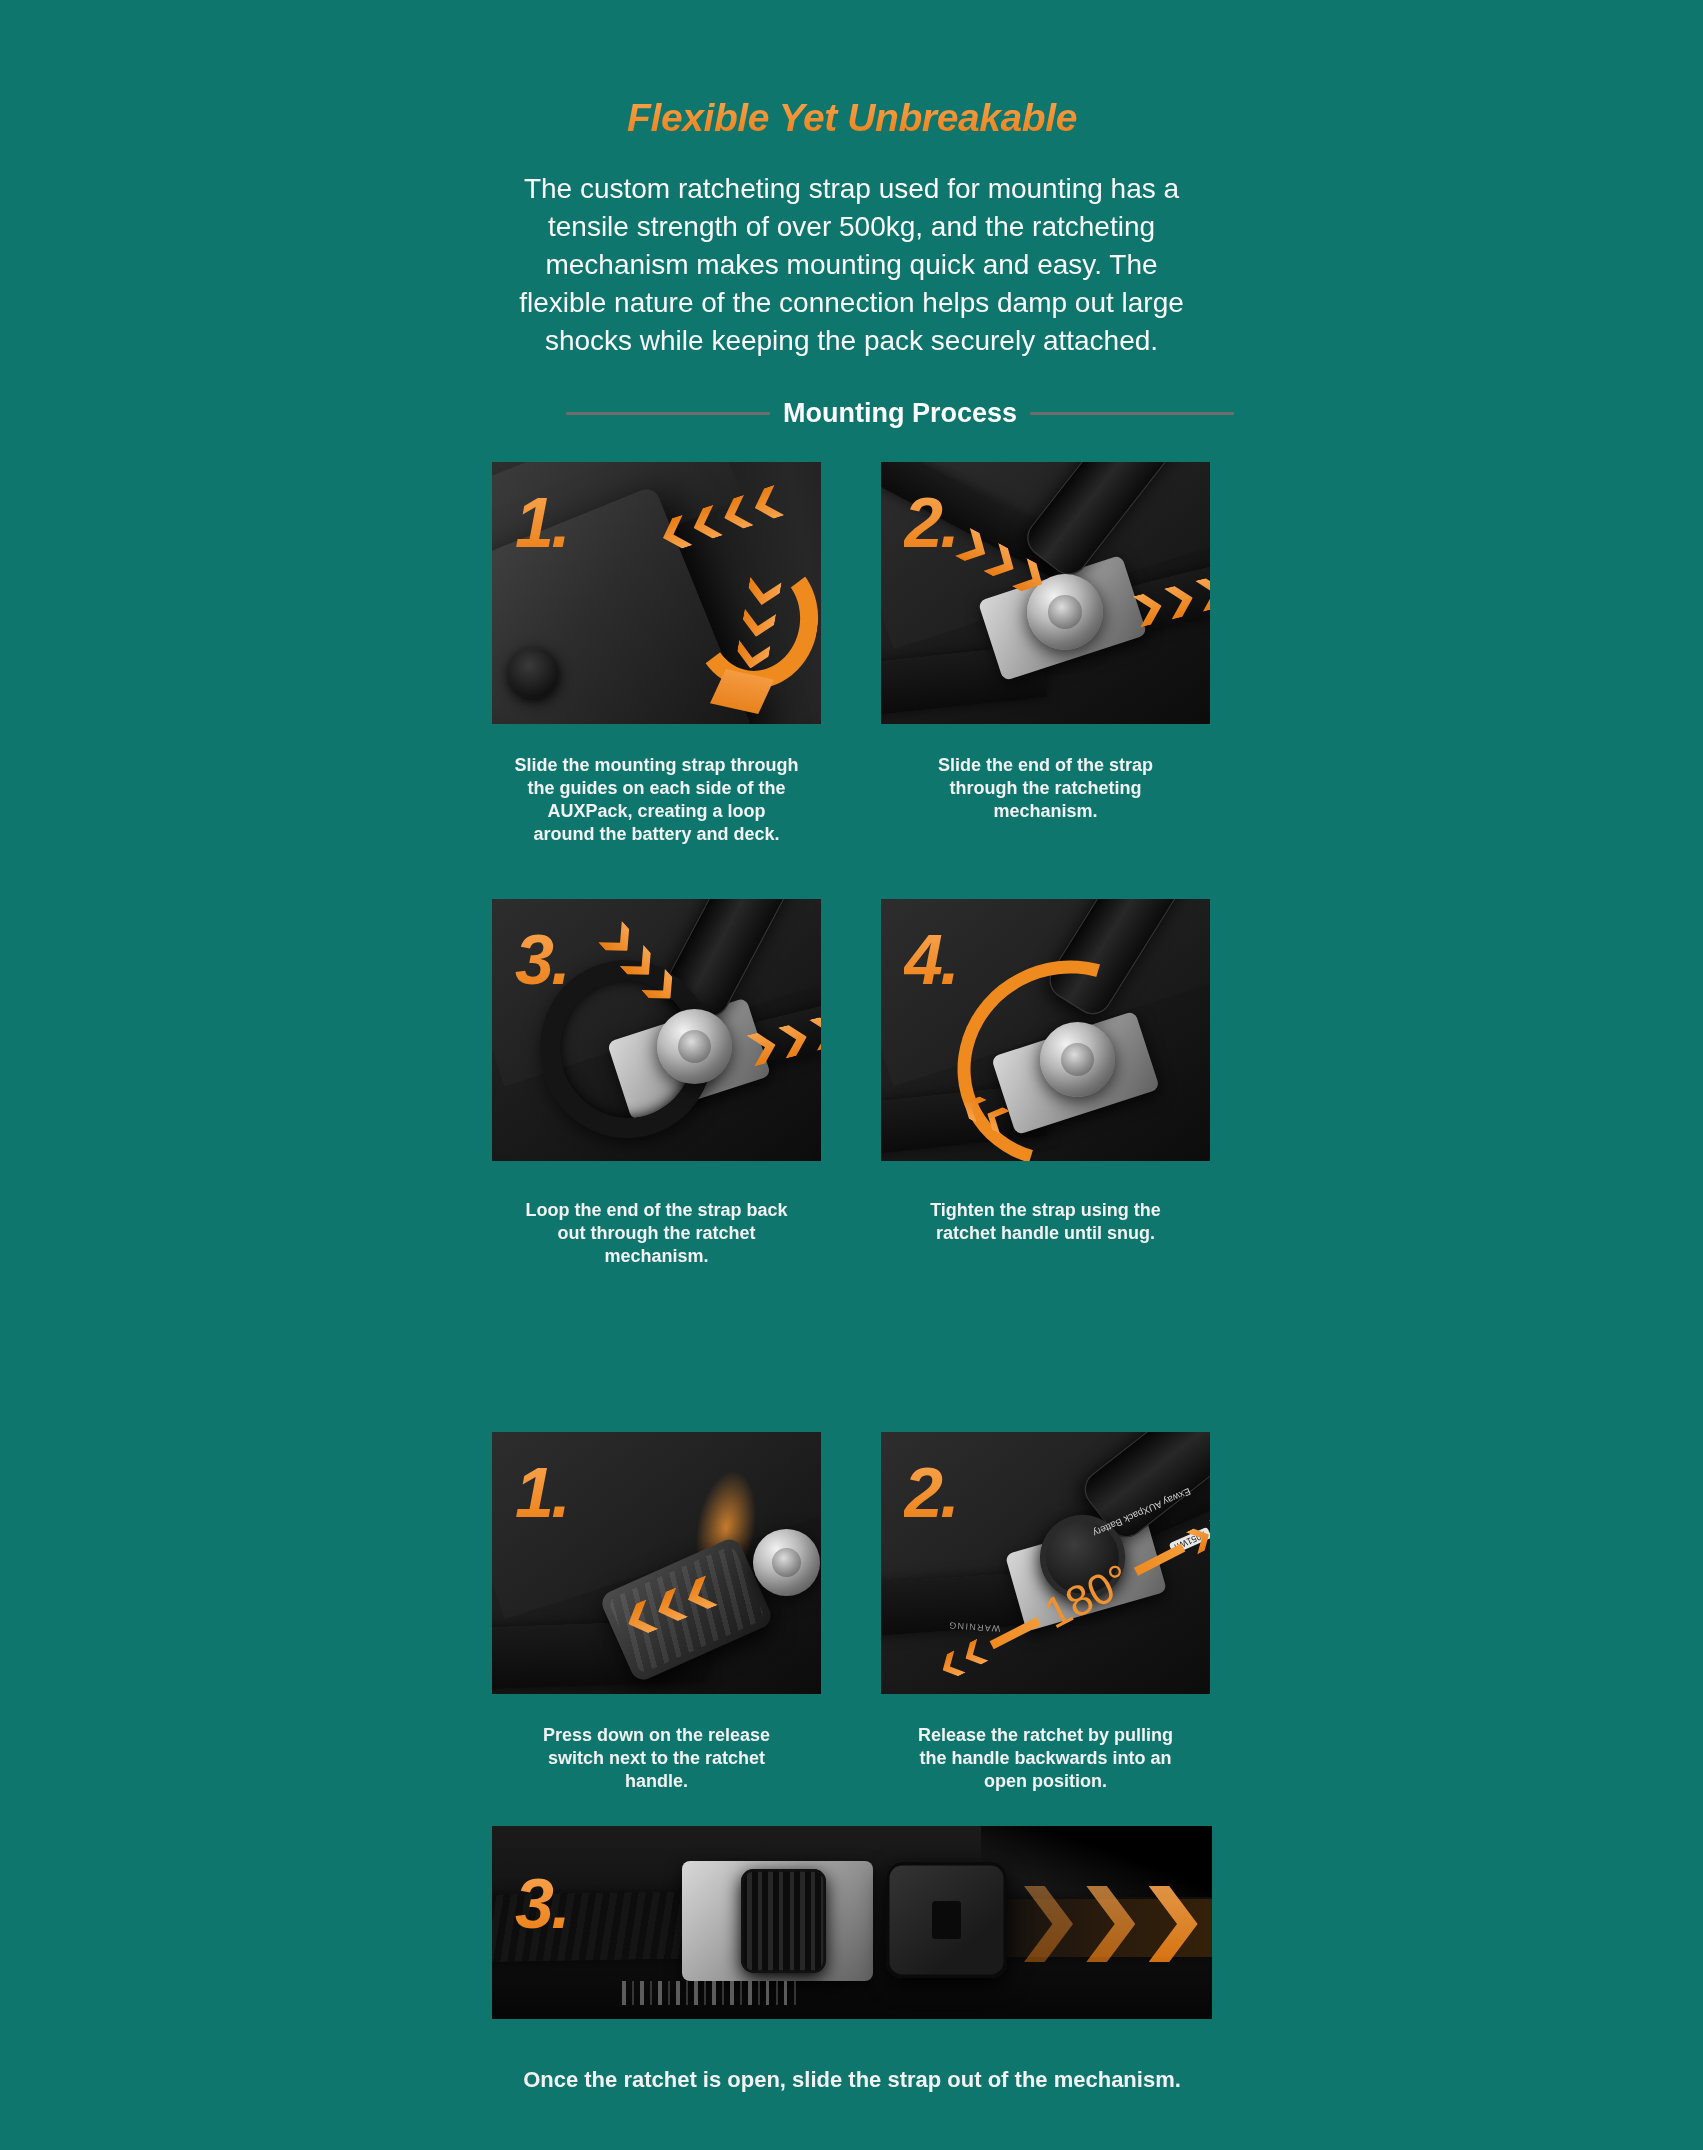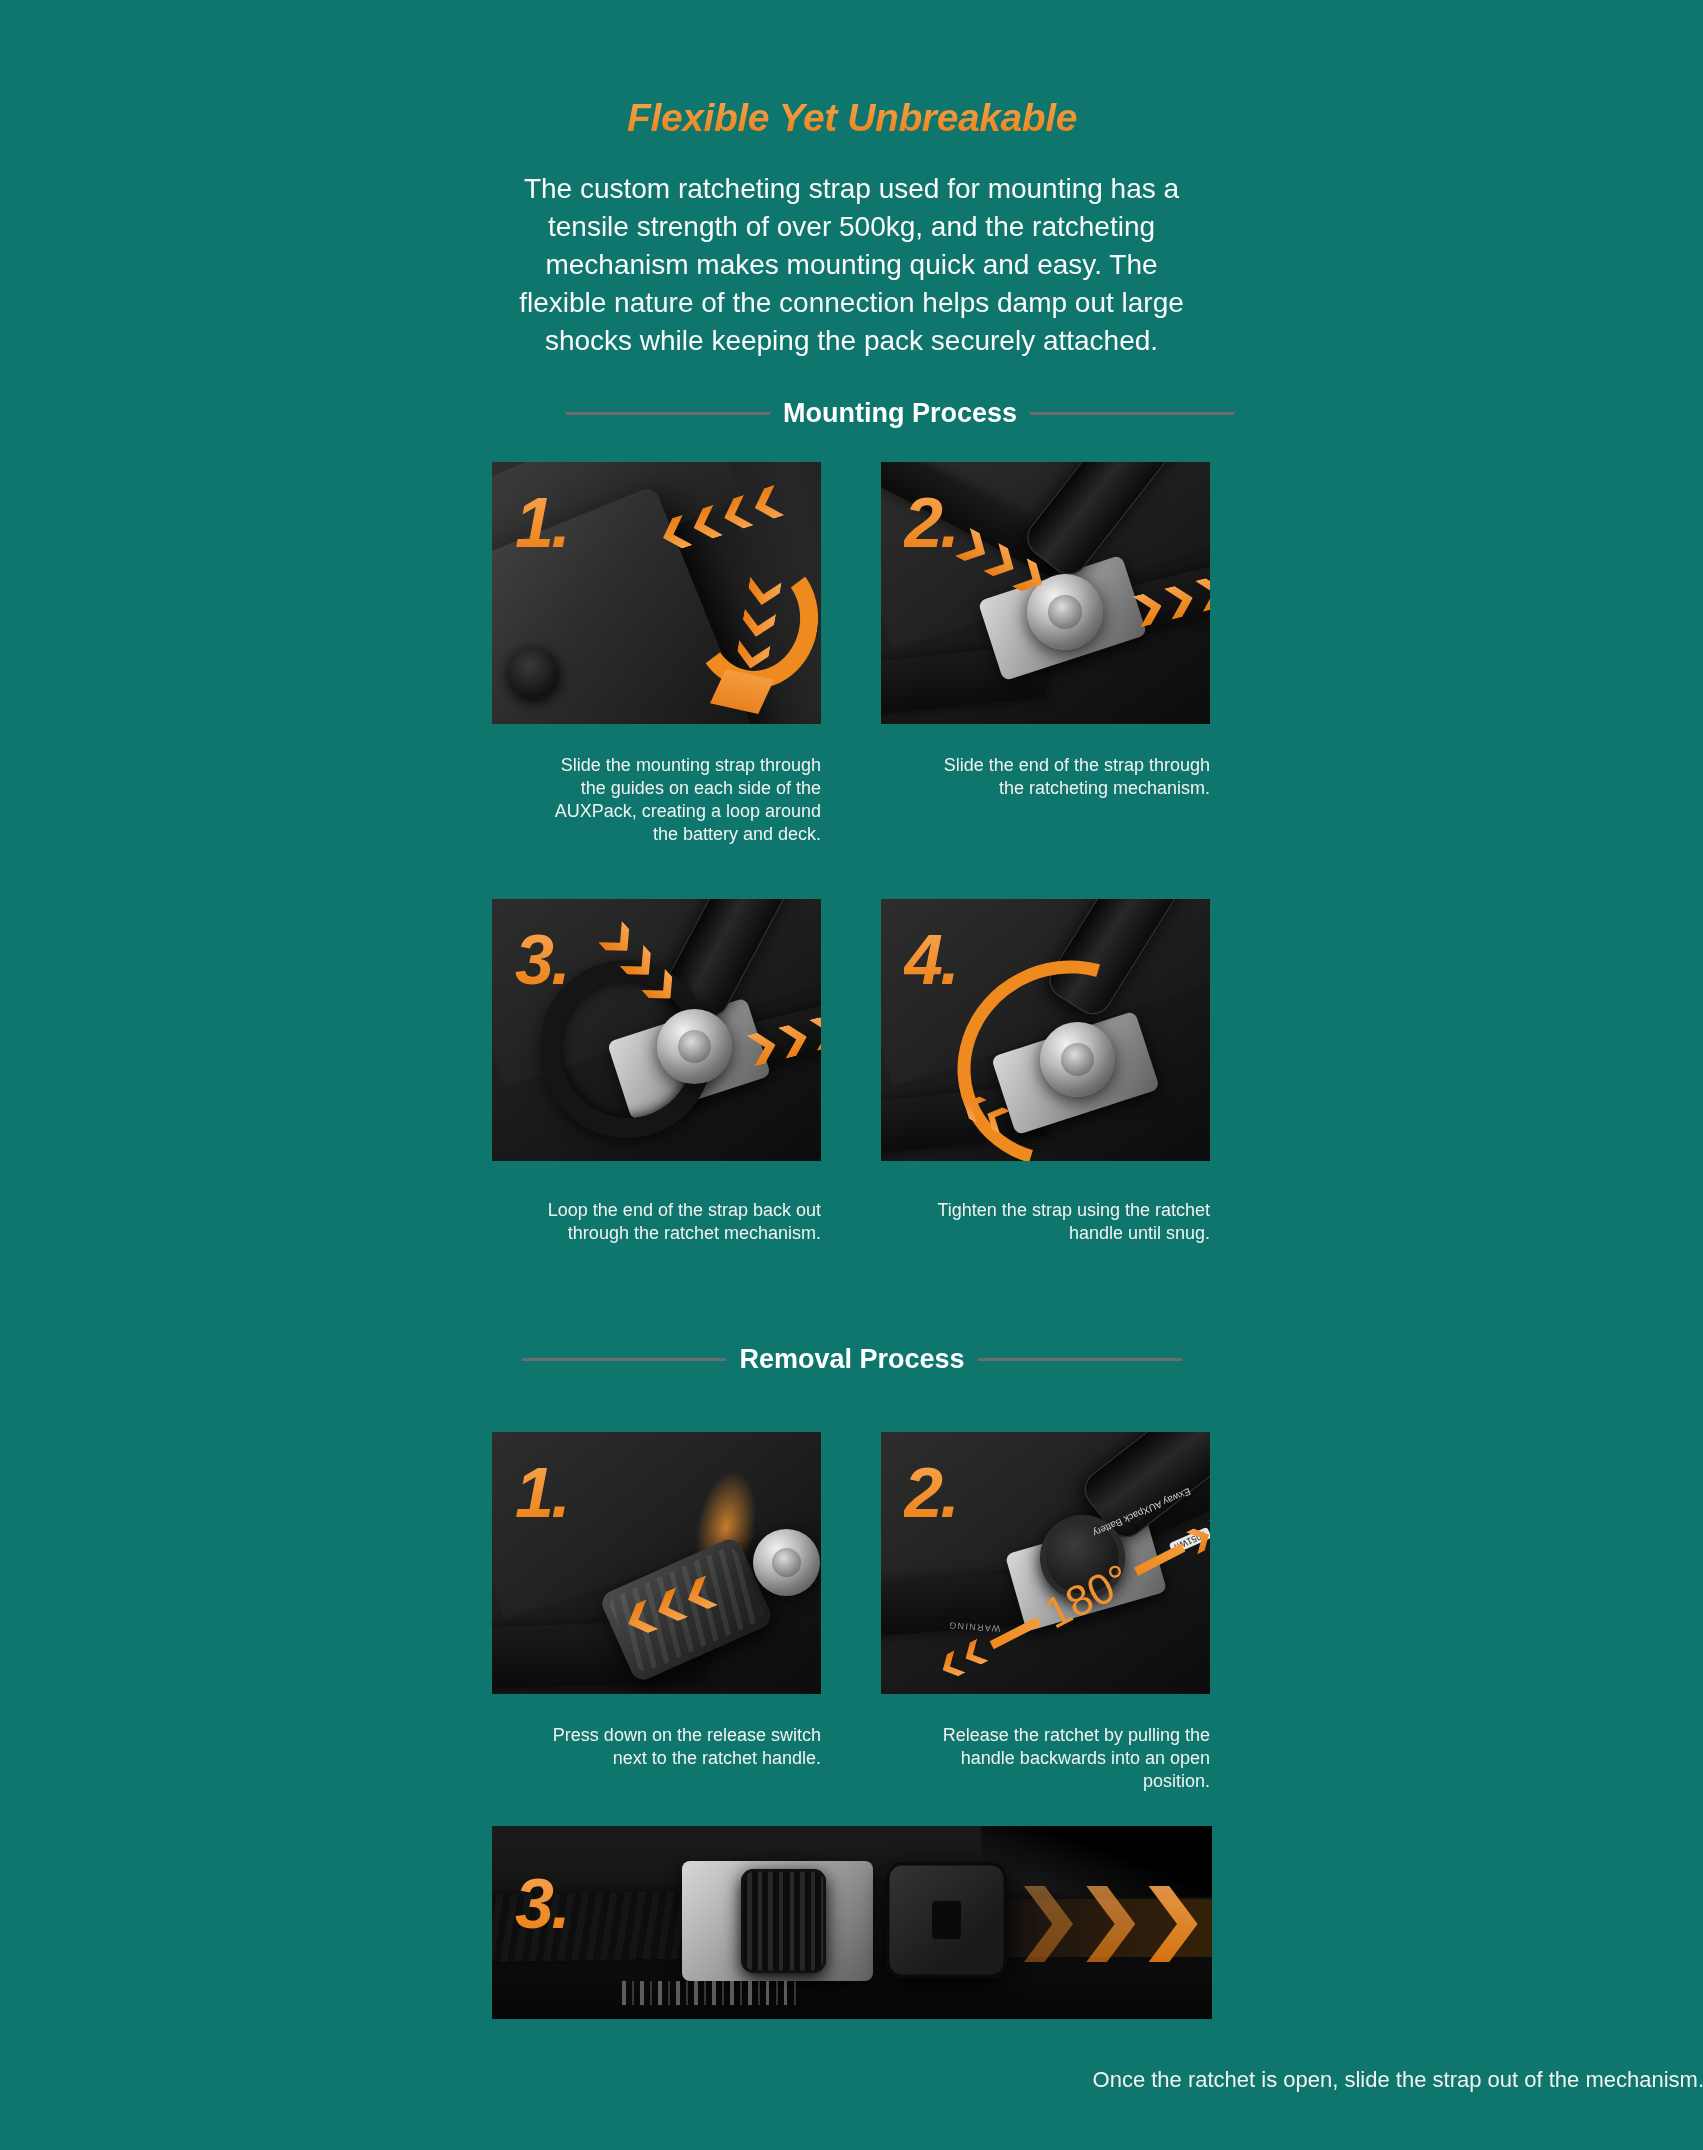--- a/index.html
+++ b/index.html
@@ -15,21 +15,21 @@
          font-size:39px;font-weight:800;font-style:italic;letter-spacing:-0.4px;}
   #intro{position:absolute;top:142px;left:501px;width:701px;text-align:center;
          font-size:28px;line-height:38px;font-weight:400;color:#fafafa;}
 
   .sec-head{position:absolute;left:0;width:100%;display:flex;align-items:center;justify-content:center;gap:13.3px;}
   .sec-head .rule{width:204px;height:3.5px;background:#6d6d6d;}
   .sec-head .lbl{font-size:27px;font-weight:700;color:#fff;white-space:nowrap;}
   #mount-head{top:398px;margin-left:48px;}
   #removal-head{top:1344px;}
 
-  .cap{position:absolute;width:329px;text-align:right;font-size:18px;line-height:23px;color:#f2f2f2;}
+  .cap{position:absolute;width:329px;text-align:center;font-size:18px;line-height:23px;color:#f2f2f2;font-weight:bold;}
   .cap span{display:inline-block;max-width:284px;}
   #c-m1{left:492px;top:754px;} #c-m2{left:881px;top:754px;}
   #c-m3{left:492px;top:1199px;} #c-m4{left:881px;top:1199px;}
   #c-r1{left:492px;top:1724px;} #c-r2{left:881px;top:1724px;}
   #c-r3{left:0;top:2068px;width:100%;font-size:22px;}
   #c-r3 span{max-width:976px;}
 
   
   .ph{position:absolute;width:329px;height:262px;overflow:hidden;
       background:linear-gradient(145deg,#2e2e2e 0%,#1d1d1d 40%,#0c0c0c 100%);}
@@ -261,25 +261,20 @@
     <div class="chevs sm chevHead">
         <i></i>
         <i></i>
       </div>
     <div class="num grad-text">4.</div>
   </div>
 
   <div id="c-m3" class="cap"><span>Loop the end of the strap back out through the ratchet mechanism.</span></div>
   <div id="c-m4" class="cap"><span>Tighten the strap using the ratchet handle until snug.</span></div>
 
-  <div id="removal-head" class="sec-head">
-    <span class="rule"></span>
-    <span class="lbl">Removal Process</span>
-    <span class="rule"></span>
-  </div>
 
   <div id="r1" class="ph">
     <div class="deckband"></div>
     <div class="strap strapLow"></div>
     <div class="glow"></div>
     <div class="switch"></div>
     <div class="roller roller1"></div>
     <div class="chevs chev1">
         <i></i>
         <i></i>

